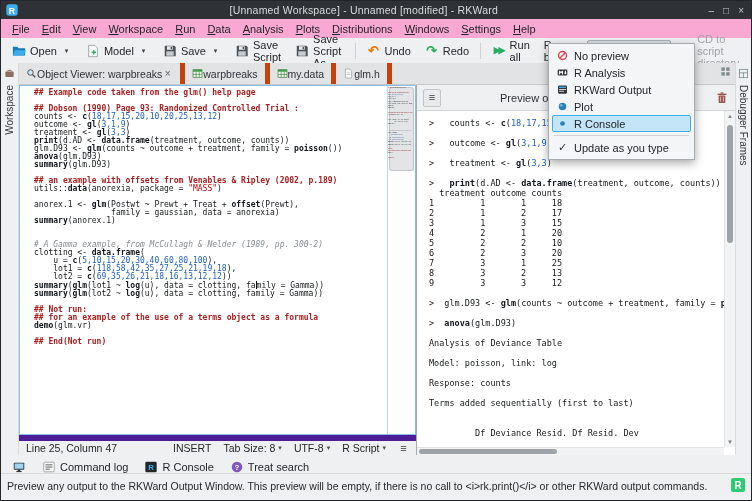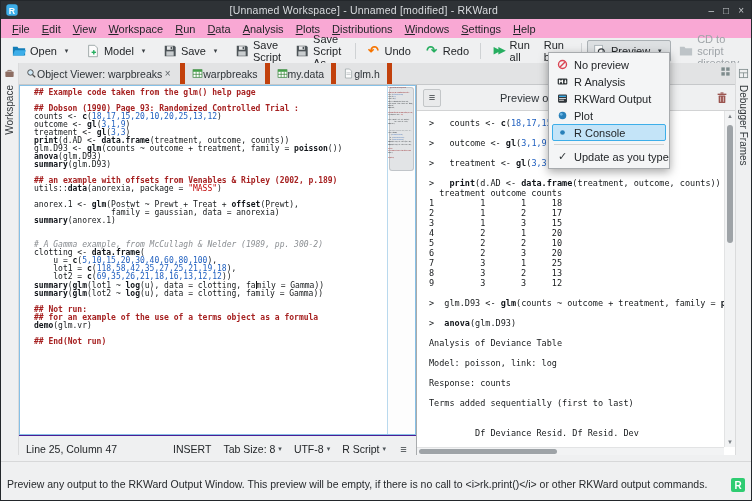--- a/index.html
+++ b/index.html
@@ -36,21 +36,21 @@
 .tab.active{background:#fcfdfd}
 .tab-actions{position:absolute;right:4px;top:3px;display:flex;gap:4px}
 
 .content{flex:1;display:flex;min-height:0}
 .editor-pane{width:397px;display:flex;flex-direction:column;background:#fff}
 .editor-view{flex:1;display:flex;min-height:0;border:1px solid #86c0e6;background:#fff;position:relative}
 .code{flex:1;overflow:hidden;padding:3px 0 0 14px;font-family:"DejaVu Sans Mono",monospace;font-size:8px;line-height:8px;white-space:pre}
 .minimap{width:28px;border-left:1px solid #b9d9ee;position:relative;overflow:hidden;background:#fdfdfd}
 .mm-inner{transform:scale(0.08,0.28);transform-origin:0 0;font-family:"DejaVu Sans Mono",monospace;font-size:8px;line-height:8px;white-space:pre;width:400px;padding:2px}
 .mm-slider{position:absolute;left:1px;right:1px;top:1px;height:84px;background:rgba(90,100,110,.16);border:1px solid rgba(90,100,110,.25);border-radius:3px}
-.estatus{height:20px;background:#eff0f1;border-top:1px solid #4c1d95;display:flex;align-items:flex-end;gap:12px;padding:0 7px;font-size:10.5px}
+.estatus{height:20px;background:#eff0f1;border-top:6px solid #4c1d95;display:flex;align-items:center;gap:12px;padding:0 7px;font-size:10.5px}
 .estatus .spacer{flex:1}
 .es-item{display:flex;align-items:center;gap:1px}
 .chev::after{content:"▾";font-size:7px;color:#4d5358;margin-left:2px}
 
 .preview-pane{flex:1;display:flex;flex-direction:column;min-width:0;background:#fff;border-left:1px solid #a8abad}
 .pheader{height:26px;background:#eff0f1;border-bottom:1px solid #d2d3d4;display:flex;align-items:center;gap:6px;padding:0 6px}
 .pmenu-btn{width:18px;height:18px;display:flex;align-items:center;justify-content:center;border:1px solid #c3c6c8;border-radius:2px;background:#e9eaeb}
 .ptitle{flex:1;text-align:center;font-size:11px;color:#2e3338;overflow:hidden;white-space:nowrap}
 .console-wrap{flex:1;position:relative;overflow:hidden}
 .console{position:absolute;left:0;top:0;right:11px;bottom:8px;overflow:hidden;padding:7px 0 0 12px;font-family:"DejaVu Sans Mono",monospace;font-size:8.5px;line-height:10px;white-space:pre}
@@ -64,25 +64,25 @@
 .tk-f{font-weight:bold;color:#101419}
 .tk-n{color:#1f5fbf}
 .tk-s{color:#bf0303}
 .tk-ch{color:#a62121;font-weight:bold}
 .tk-cg{color:#8a8e92;font-style:italic}
 .tk-cur{display:inline-block;width:1px;height:8px;background:#111;vertical-align:text-top}
 
 .tools{position:absolute;left:0;right:0;bottom:21px;height:24px;display:flex;align-items:center;gap:8px;padding:0 7px;background:#eff0f1;font-size:11px}
 .tool-item{display:flex;align-items:center;gap:4px;padding:2px 4px;border-radius:2px}
 
-.statusbar{position:absolute;left:0;right:0;bottom:0;height:39px;background:#eff0f1;border-top:1px solid #d7d8d9;display:flex;align-items:flex-start;gap:6px;padding:16px 6px;font-size:10.5px;color:#26292c}
+.statusbar{position:absolute;left:0;right:0;bottom:0;height:27px;background:#eff0f1;border-top:1px solid #d7d8d9;display:flex;align-items:flex-end;gap:6px;padding:8px 6px;font-size:10.5px;color:#26292c}
 .sb-msg{flex:1;overflow:hidden;white-space:nowrap;text-overflow:ellipsis}
 .rbadge{width:14px;height:14px;border-radius:2px;display:flex;align-items:center;justify-content:center;color:#fff;font-weight:bold;font-size:10px}
 
-.pmenu{position:absolute;left:547px;top:51px;width:122px;background:#f4f5f6;border:1px solid #a8abae;box-shadow:0 3px 9px rgba(0,0,0,.35);padding:3px;z-index:50;font-size:11px}
+.pmenu{position:absolute;left:547px;top:42px;width:147px;background:#f4f5f6;border:1px solid #a8abae;box-shadow:0 3px 9px rgba(0,0,0,.35);padding:3px;z-index:50;font-size:11px}
 .pmi{display:flex;align-items:center;gap:6px;height:17px;padding:0 4px;border:1px solid transparent;border-radius:2px;white-space:nowrap}
 .pmi.sel{background:#c4e4f8;border-color:#3daee9}
 .psep{height:1px;background:#d2d4d5;margin:3px 2px}
 
 .icon{width:14px;height:14px;display:inline-flex;align-items:center;justify-content:center;flex:none}
 .icon.sm{width:11px;height:11px}
 .icon svg{width:100%;height:100%;display:block}
 </style>
 </head>
 <body>

